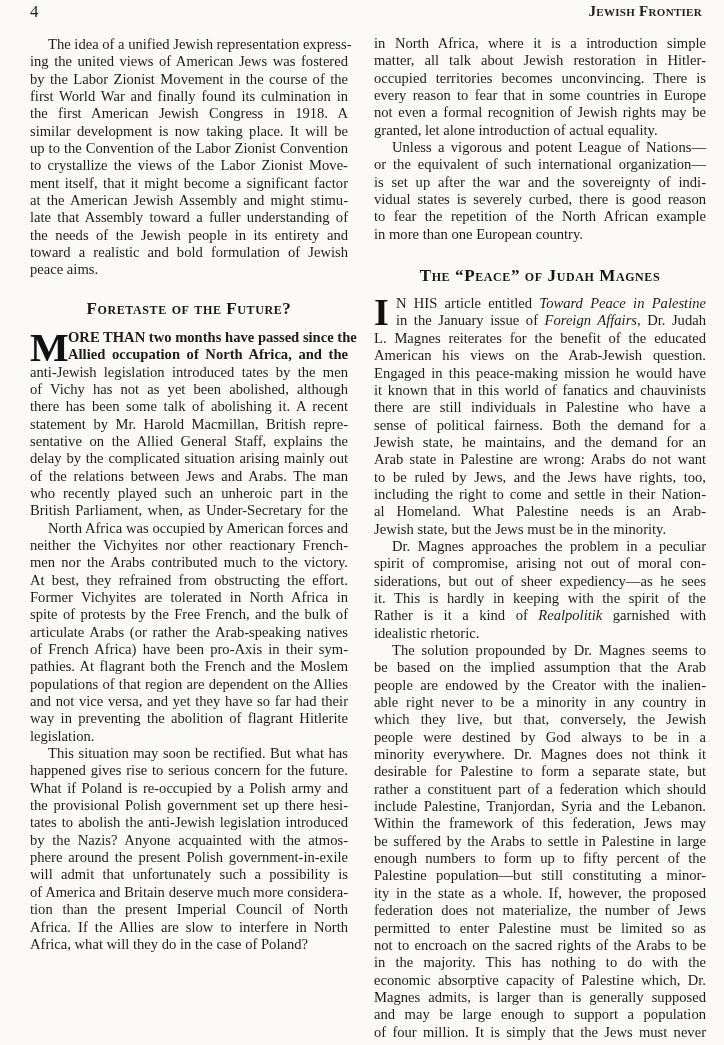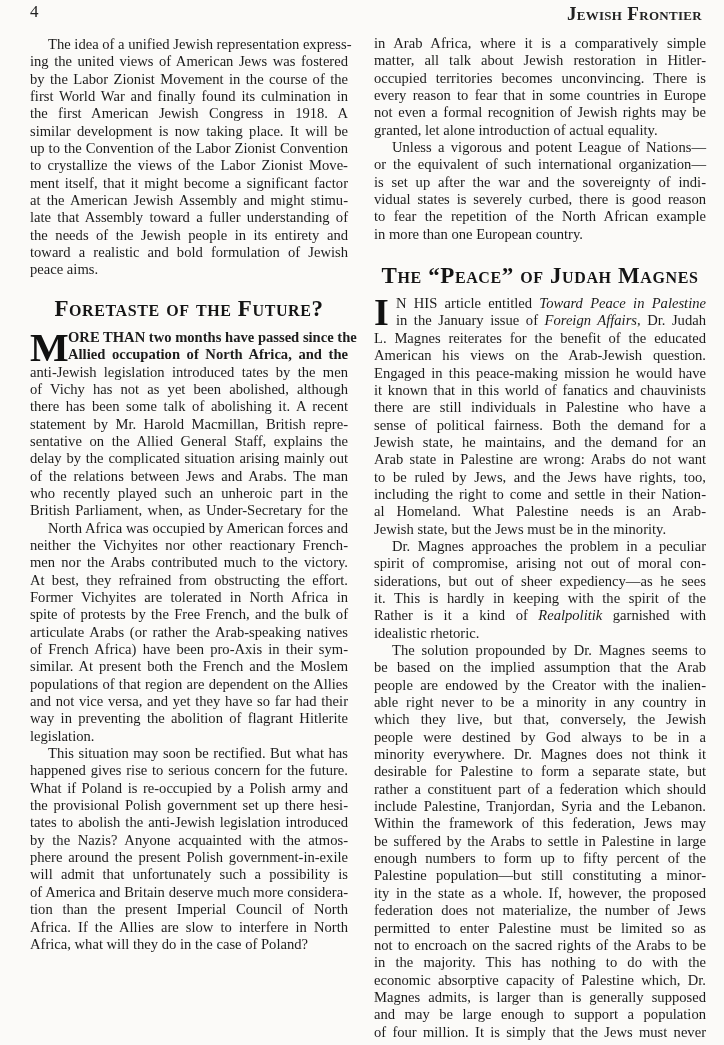--- a/index.html
+++ b/index.html
@@ -9,41 +9,41 @@
     font-family: "Liberation Serif", "DejaVu Serif", serif;
     color: #1c1c1c;
     position: relative;
   }
   .page-num {
     position: absolute; left: 30px; top: 2px;
     font-size: 17px; color: #222;
   }
   .running-head {
     position: absolute; right: 22px; top: 3px;
-    font-size: 19px; letter-spacing: 0.3px; color: #222;
+    font-size: 15px; letter-spacing: 0.3px; color: #222;
     font-variant: small-caps; font-weight: bold; text-align: center;
   }
   .col {
     position: absolute; top: 36px;
     font-size: 14.6px; line-height: 17.35px;
   }
   .col-left { left: 30px; width: 318px; }
   .col-right { left: 374px; width: 332px; top: 35px; }
   .line {
     display: block; white-space: nowrap;
     text-align: justify; text-align-last: justify;
     height: 17.35px; overflow: visible;
   }
   .line.last { text-align-last: left; }
   .line.indent { padding-left: 18px; }
   .line.hang { padding-left: 36px; font-weight: bold; }
   .line i { }
   .heading {
     display: block; text-align: center; font-weight: bold;
-    font-size: 23px; line-height: 26px; letter-spacing: 0.6px;
+    font-size: 17px; line-height: 26px; letter-spacing: 0.6px;
     font-variant: small-caps; color: #151515;
     margin: 17px 0 7px 0;
   }
   .heading.rh { margin: 20px 0 6px 0; }
   .dropcap-wrap { position: relative; }
   .dropcap {
     position: absolute; left: 0; top: 1px;
     font-size: 41px; line-height: 34px; font-weight: bold; color: #111;
   }
   .dropcap.i { font-size: 38px; line-height: 33px; }
@@ -91,21 +91,21 @@
       </div>
     <div id="fp2">
         <span class="line indent">North Africa was occupied by American forces and</span>
         <span class="line">neither the Vichyites nor other reactionary French-</span>
         <span class="line">men nor the Arabs contributed much to the victory.</span>
         <span class="line">At best, they refrained from obstructing the effort.</span>
         <span class="line">Former Vichyites are tolerated in North Africa in</span>
         <span class="line">spite of protests by the Free French, and the bulk of</span>
         <span class="line">articulate Arabs (or rather the Arab-speaking natives</span>
         <span class="line">of French Africa) have been pro-Axis in their sym-</span>
-        <span class="line">similar. At present both the French and the Moslem</span>
+        <span class="line">pathies. At flagrant both the French and the Moslem</span>
         <span class="line">populations of that region are dependent on the Allies</span>
         <span class="line">and not vice versa, and yet they have so far had their</span>
         <span class="line">way in preventing the abolition of flagrant Hitlerite</span>
         <span class="line last">legislation.</span>
       </div>
     <div id="fp3">
         <span class="line indent">This situation may soon be rectified. But what has</span>
         <span class="line">happened gives rise to serious concern for the future.</span>
         <span class="line">What if Poland is re-occupied by a Polish army and</span>
         <span class="line">the provisional Polish government set up there hesi-</span>
@@ -117,21 +117,21 @@
         <span class="line">tion than the present Imperial Council of North</span>
         <span class="line">Africa. If the Allies are slow to interfere in North</span>
         <span class="line last">Africa, what will they do in the case of Poland?</span>
       </div>
 
   </div>
 </div>
 
 <div class="col col-right">
   <div id="rcont">
-      <span class="line">in Arab Africa, where it is a comparatively simple</span>
+      <span class="line">in North Africa, where it is a introduction simple</span>
       <span class="line">matter, all talk about Jewish restoration in Hitler-</span>
       <span class="line">occupied territories becomes unconvincing. There is</span>
       <span class="line">every reason to fear that in some countries in Europe</span>
       <span class="line">not even a formal recognition of Jewish rights may be</span>
       <span class="line last">granted, let alone introduction of actual equality.</span>
     </div>
   <div id="rleague">
       <span class="line indent">Unless a vigorous and potent League of Nations—</span>
       <span class="line">or the equivalent of such international organization—</span>
       <span class="line">is set up after the war and the sovereignty of indi-</span>

